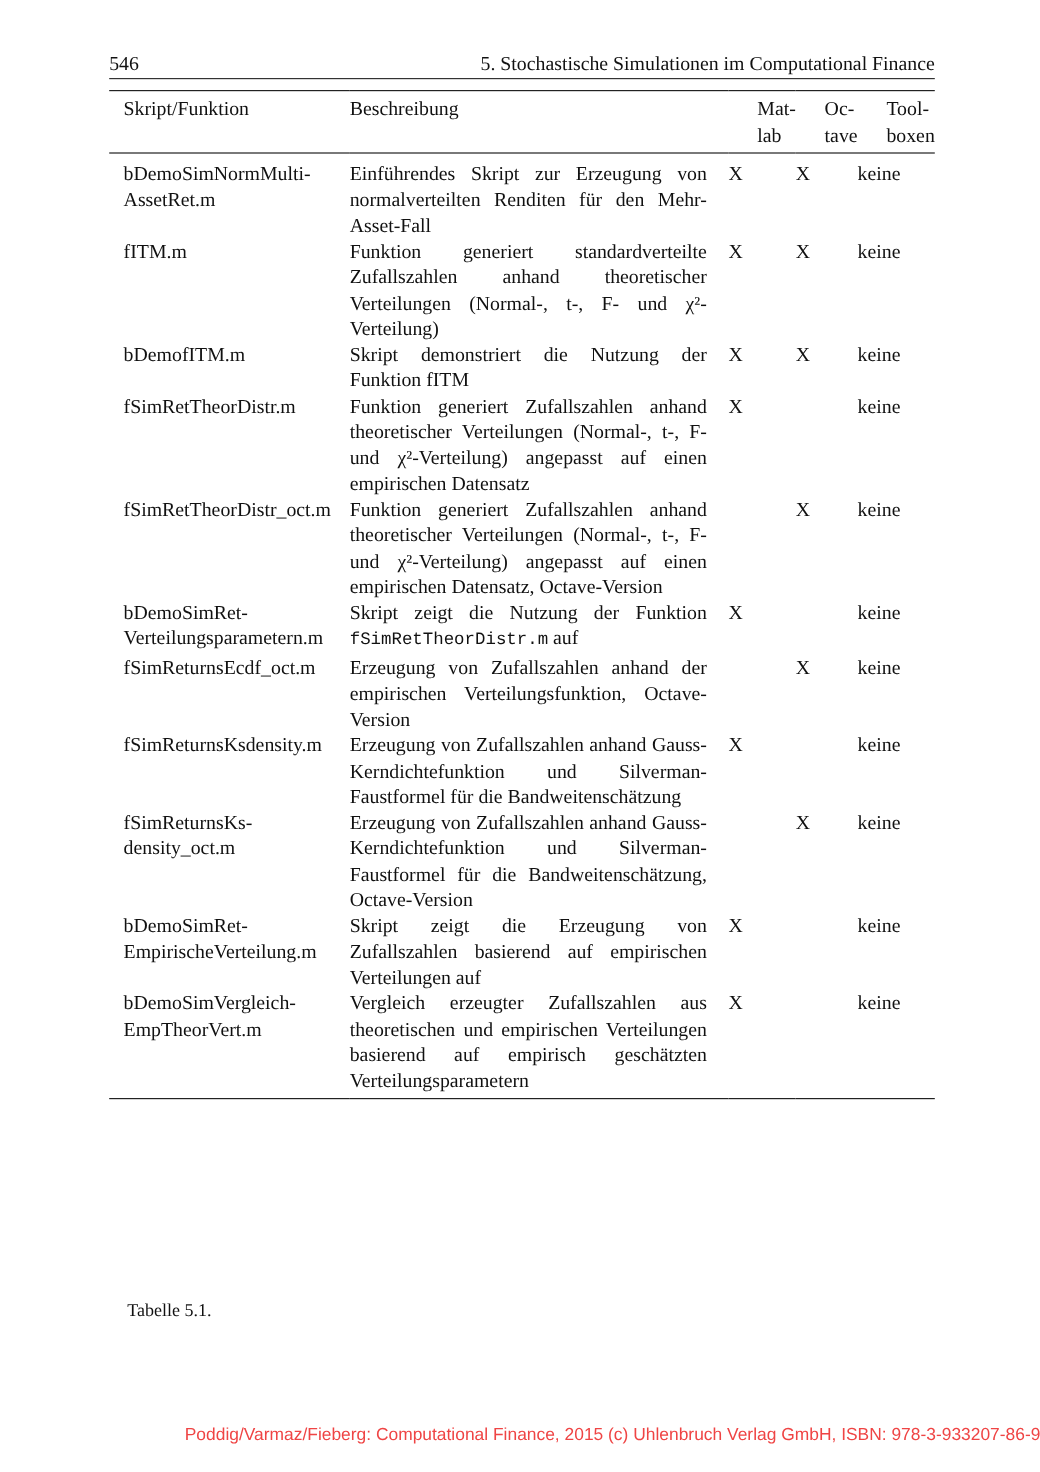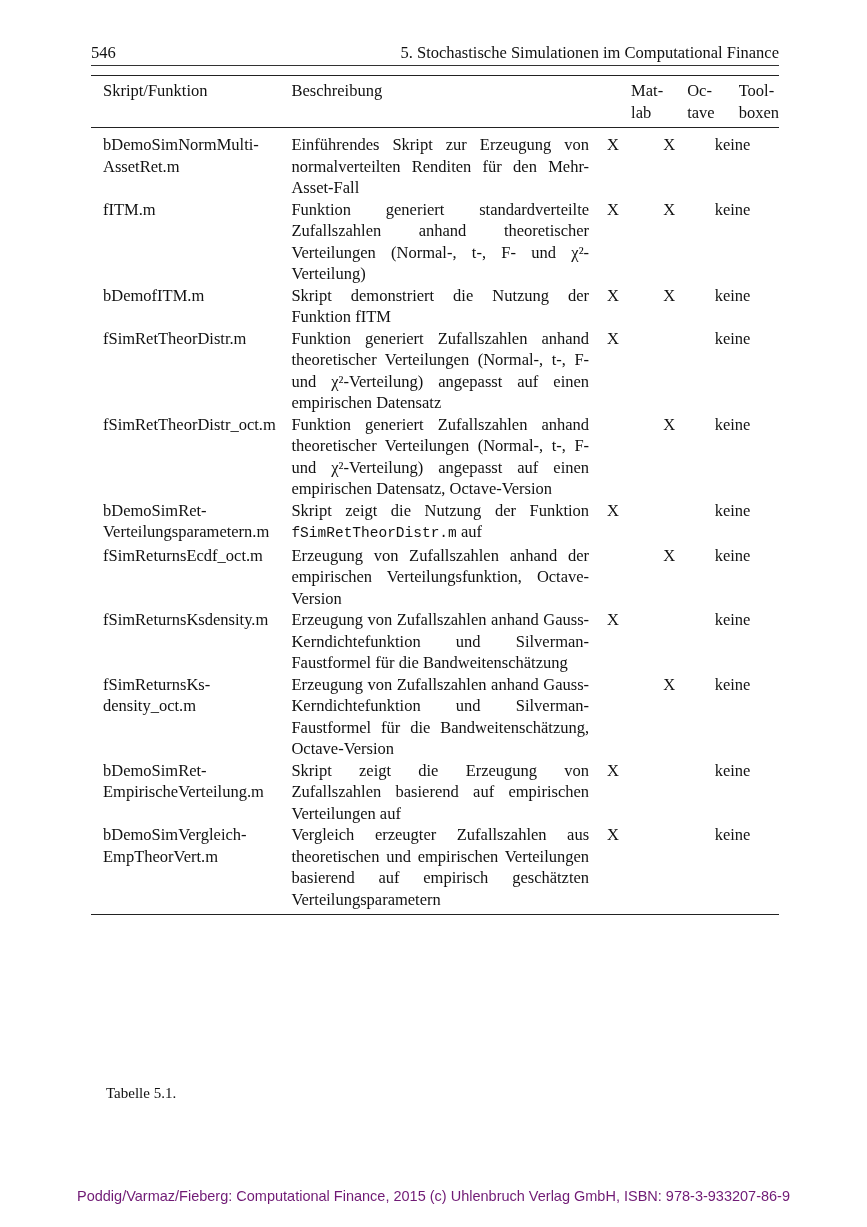--- a/index.html
+++ b/index.html
@@ -17,23 +17,23 @@
     thead tr { border-bottom: 1.2px solid #222; }
     tbody tr:first-child td { padding-top: 6px; }
     tbody tr:last-child td { padding-bottom: 4px; margin-top: 15px; }
     .c1 { width: 190px; padding-left: 12px !important; }
     .c2 { width: 311px; padding-right: 18px !important; text-align: justify; }
     .c3 { width: 47px; }
     .c4 { width: 47px; }
     .c5 { }
     .mono { font-family: "Liberation Mono", "DejaVu Sans Mono", monospace; font-size: 14.5px; }
     .caption { position: absolute; left: 106px; top: 1085px; font-size: 15px; }
-    .footer { position: absolute; left: 0; right: 0; top: 1188px; text-align: center;
+    .footer { position: absolute; left: 0; right: 0; top: 1188px; text-align: right;
               font-family: "Liberation Sans", "DejaVu Sans", sans-serif; font-size: 14.5px;
-              color: #701a75; }
+              color: #ef4444; }
     .hd { display: block; margin-left: 24px; }
   </style>
 </head>
 <body>
 
 <div class="header">
   <span class="pno">546</span>
   <span class="run">5.  Stochastische Simulationen im Computational Finance</span>
 </div>
 

